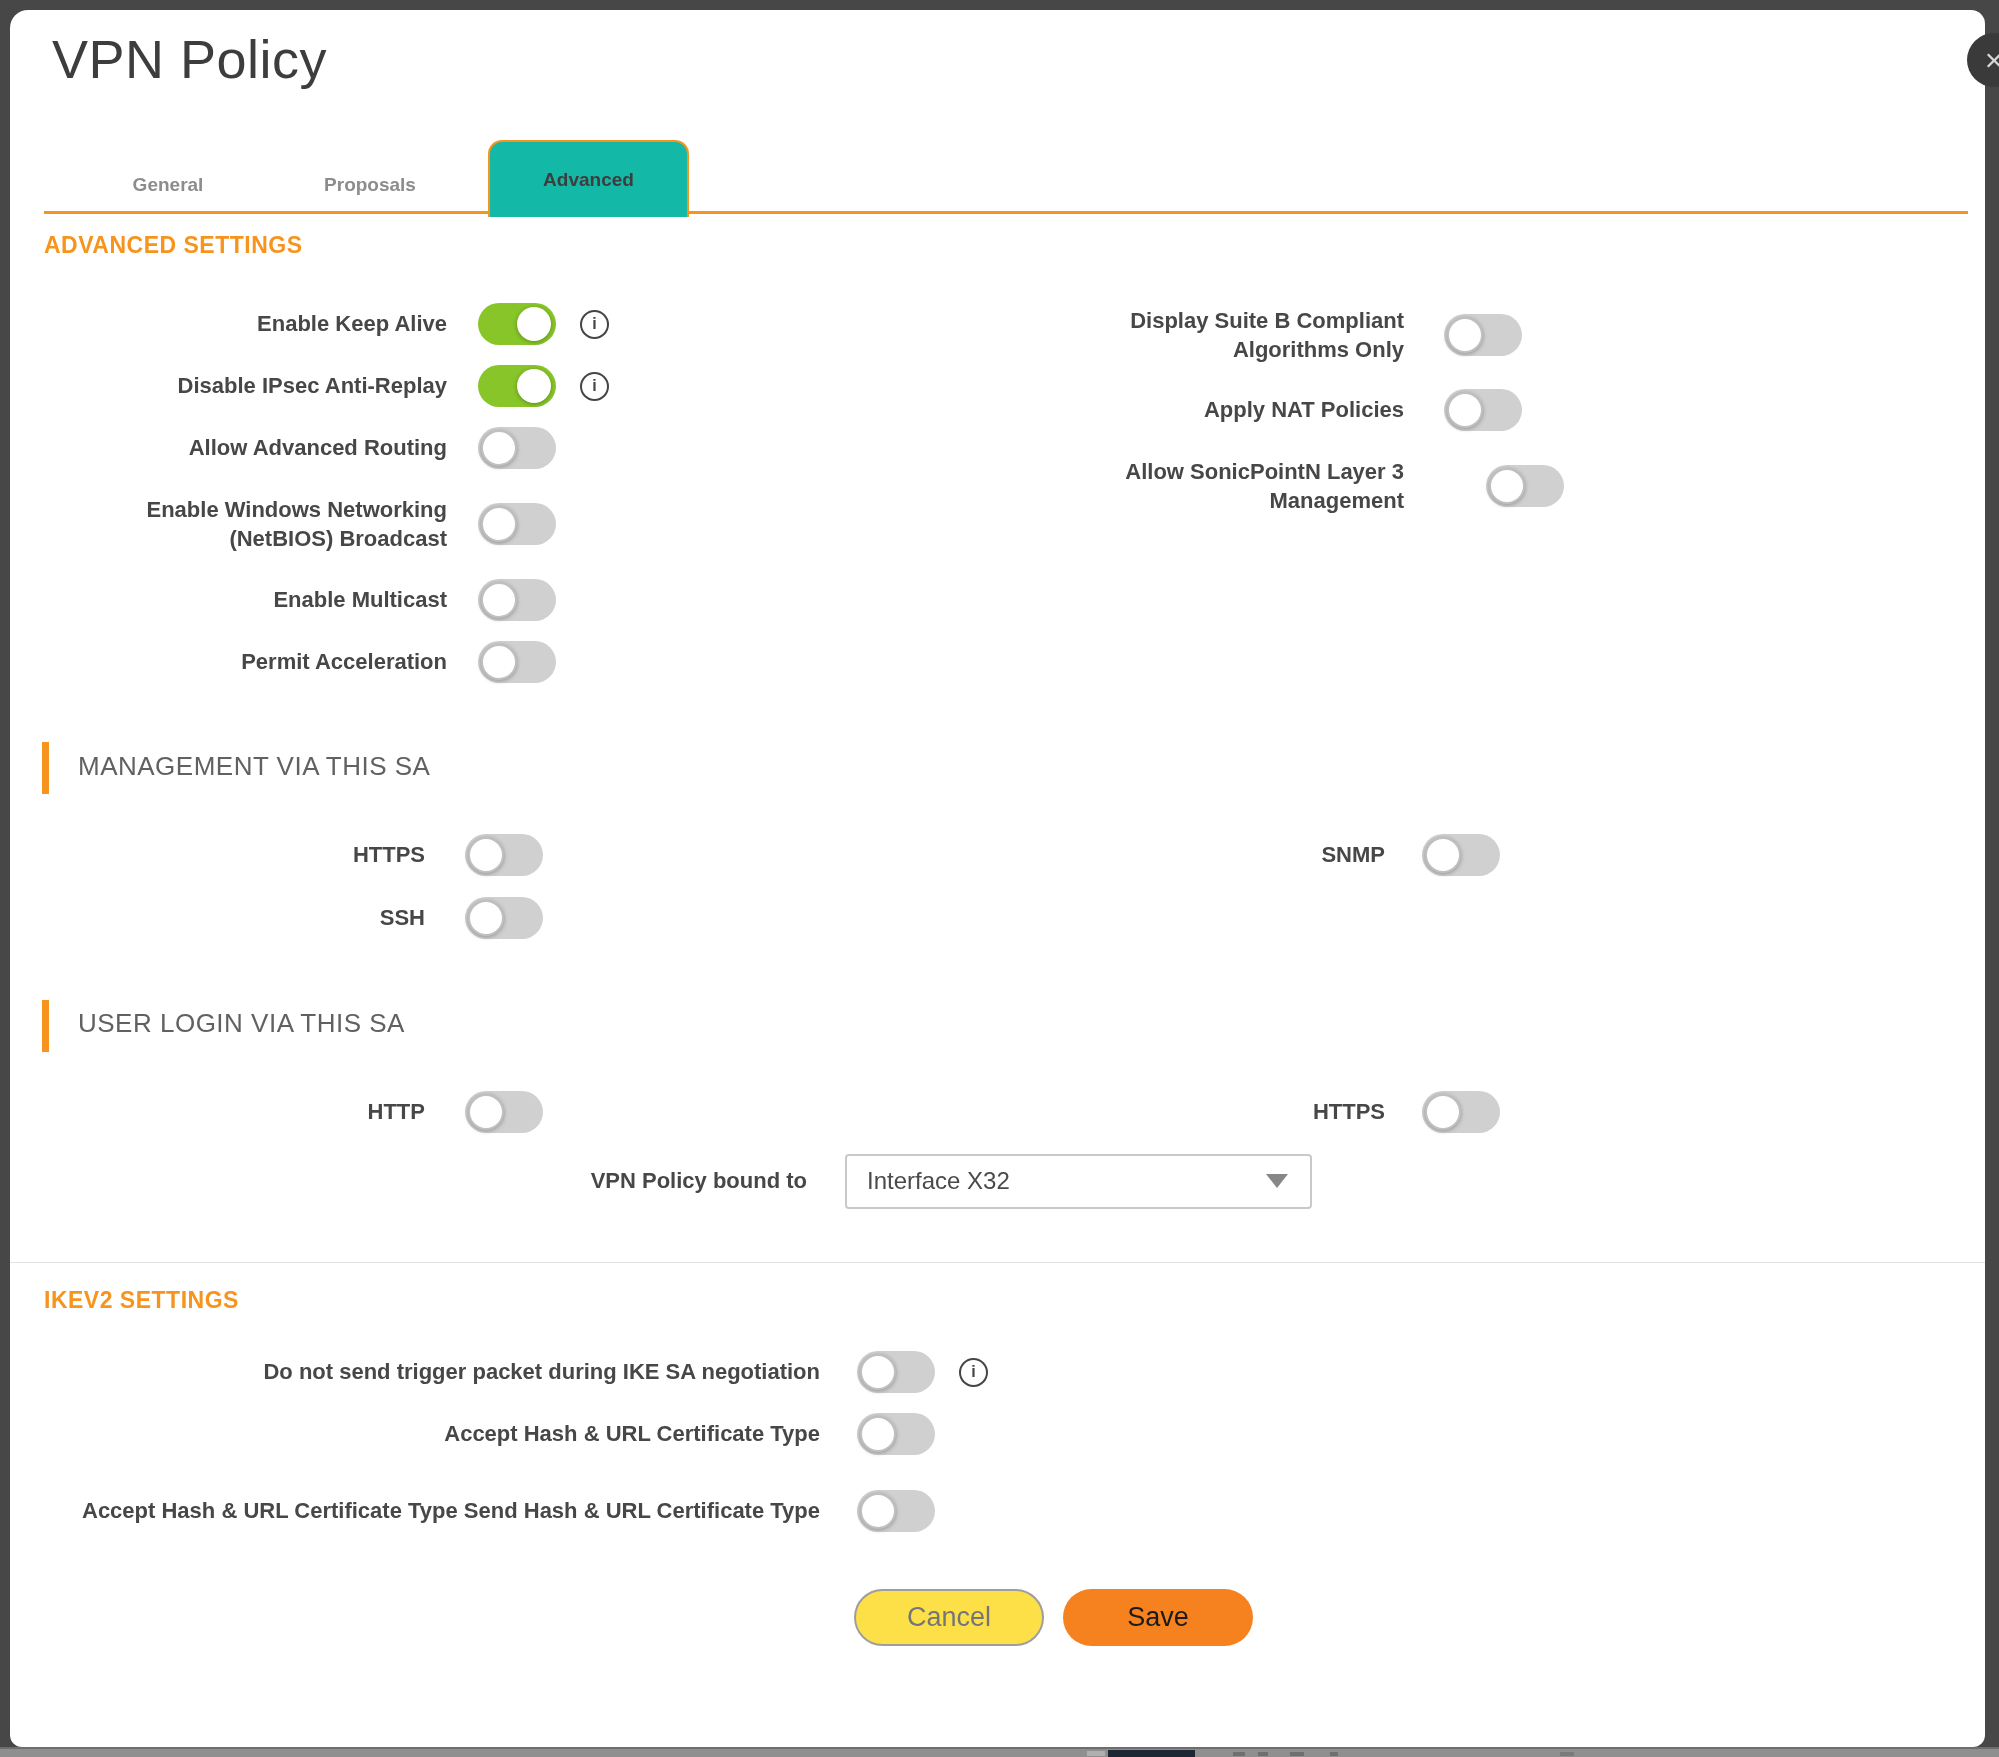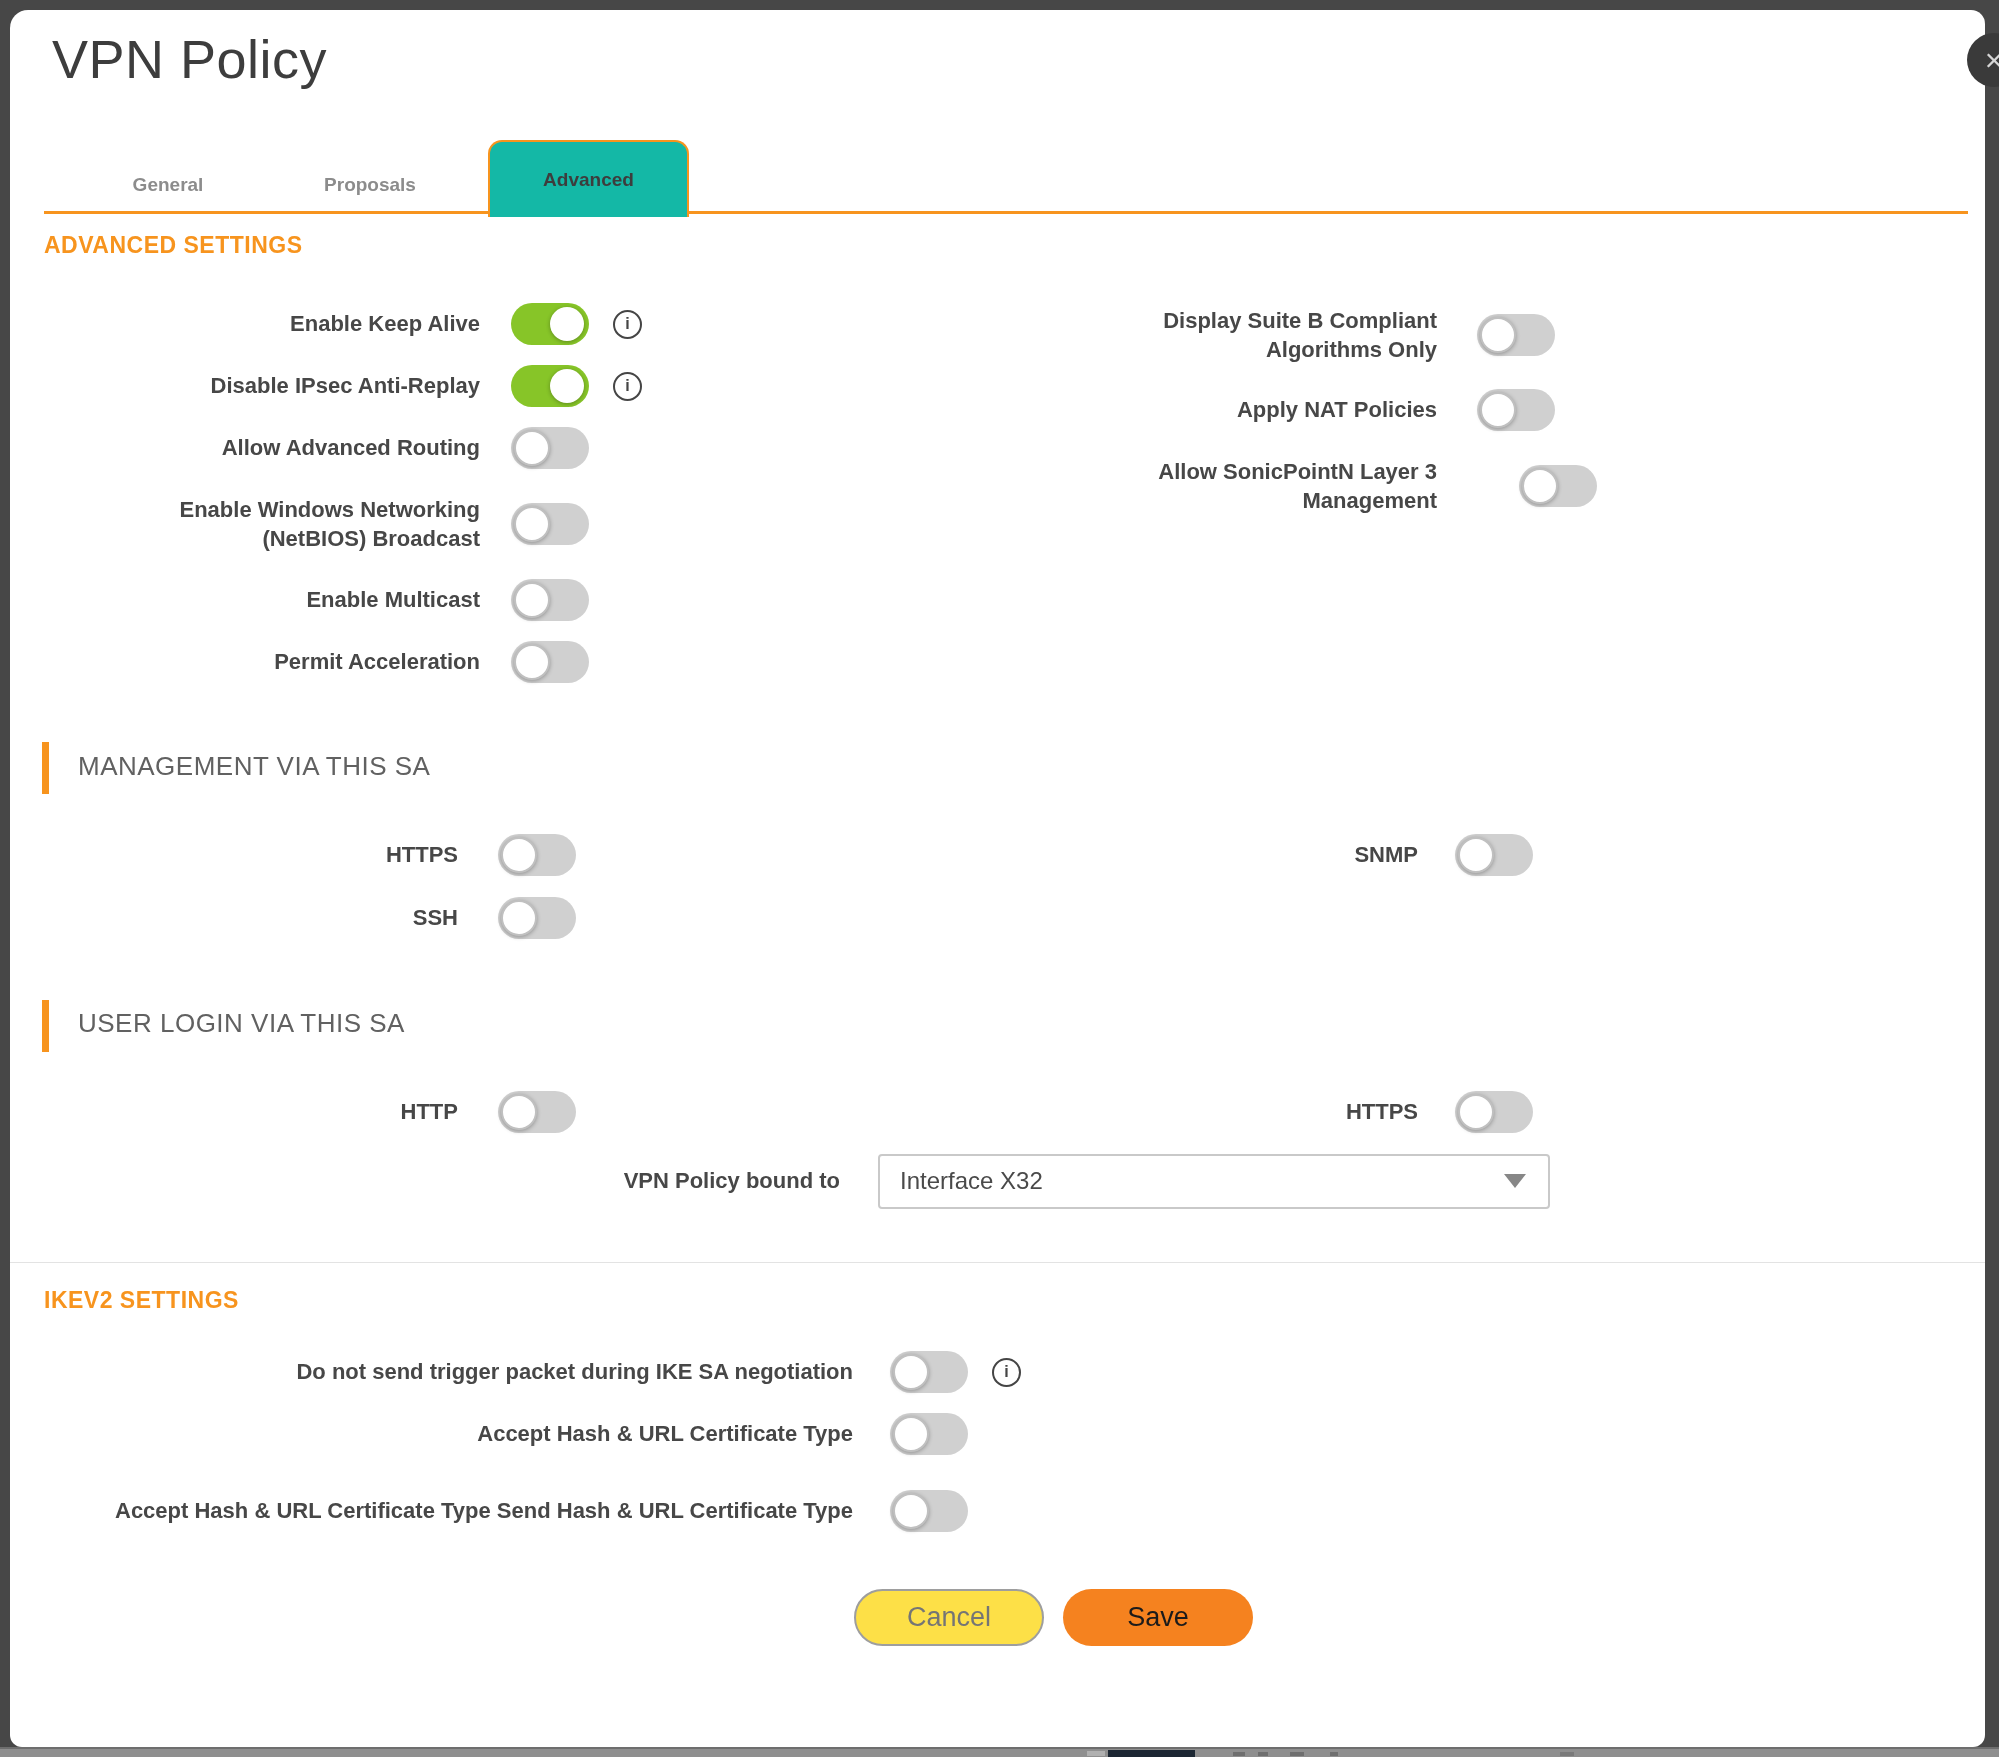--- a/index.html
+++ b/index.html
@@ -46,21 +46,21 @@
     position:absolute;left:34px;
     font-size:23px;font-weight:700;color:#F7941E;letter-spacing:.5px;
   }
   .sub-bar{position:absolute;left:32px;width:7px;height:52px;background:#F7941E;}
   .sub-title{position:absolute;left:68px;font-size:26px;color:#616161;letter-spacing:.5px;}
   .divider{position:absolute;left:0;top:1252px;width:100%;height:1px;background:#e3e3e3;}
   
   .row{position:absolute;display:flex;align-items:center;height:90px;}
   .lbl{
     font-size:22px;font-weight:700;color:#474747;
-    text-align:right;line-height:1.32;margin-left:33px;
+    text-align:right;line-height:1.32;
   }
   .adv-left .lbl{width:360px;}
   .adv-left .toggle{margin-left:31px;}
   .adv-right .lbl{width:330px;}
   .adv-right .toggle{margin-left:40px;}
   .mgmt .lbl{width:300px;}
   .mgmt .toggle{margin-left:40px;}
   .mgmt-r .lbl{width:300px;}
   .mgmt-r .toggle{margin-left:37px;}
   .ike .lbl{width:775px;}
@@ -79,21 +79,21 @@
   .toggle.on .knob{right:5px;}
   .toggle.off .knob{left:3px;top:3px;width:32px;height:32px;border:2px solid #c0c0c0;background:#fff;}
   
   .info{
     width:25px;height:25px;border:2px solid #454545;border-radius:50%;
     margin-left:24px;flex:none;display:flex;align-items:center;justify-content:center;
     font-size:16px;font-weight:600;color:#454545;cursor:pointer;
   }
   
   .select-box{
-    margin-left:38px;width:672px;height:55px;box-sizing:border-box;
+    margin-left:38px;width:467px;height:55px;box-sizing:border-box;
     border:2px solid #c9c9c9;border-radius:4px;background:#fff;
     display:flex;align-items:center;cursor:pointer;
   }
   .select-value{margin-left:20px;font-size:24px;color:#4a4a4a;flex:1;}
   .select-arrow{
     width:0;height:0;margin-right:22px;
     border-left:11px solid transparent;border-right:11px solid transparent;
     border-top:14px solid #878787;
   }
   

